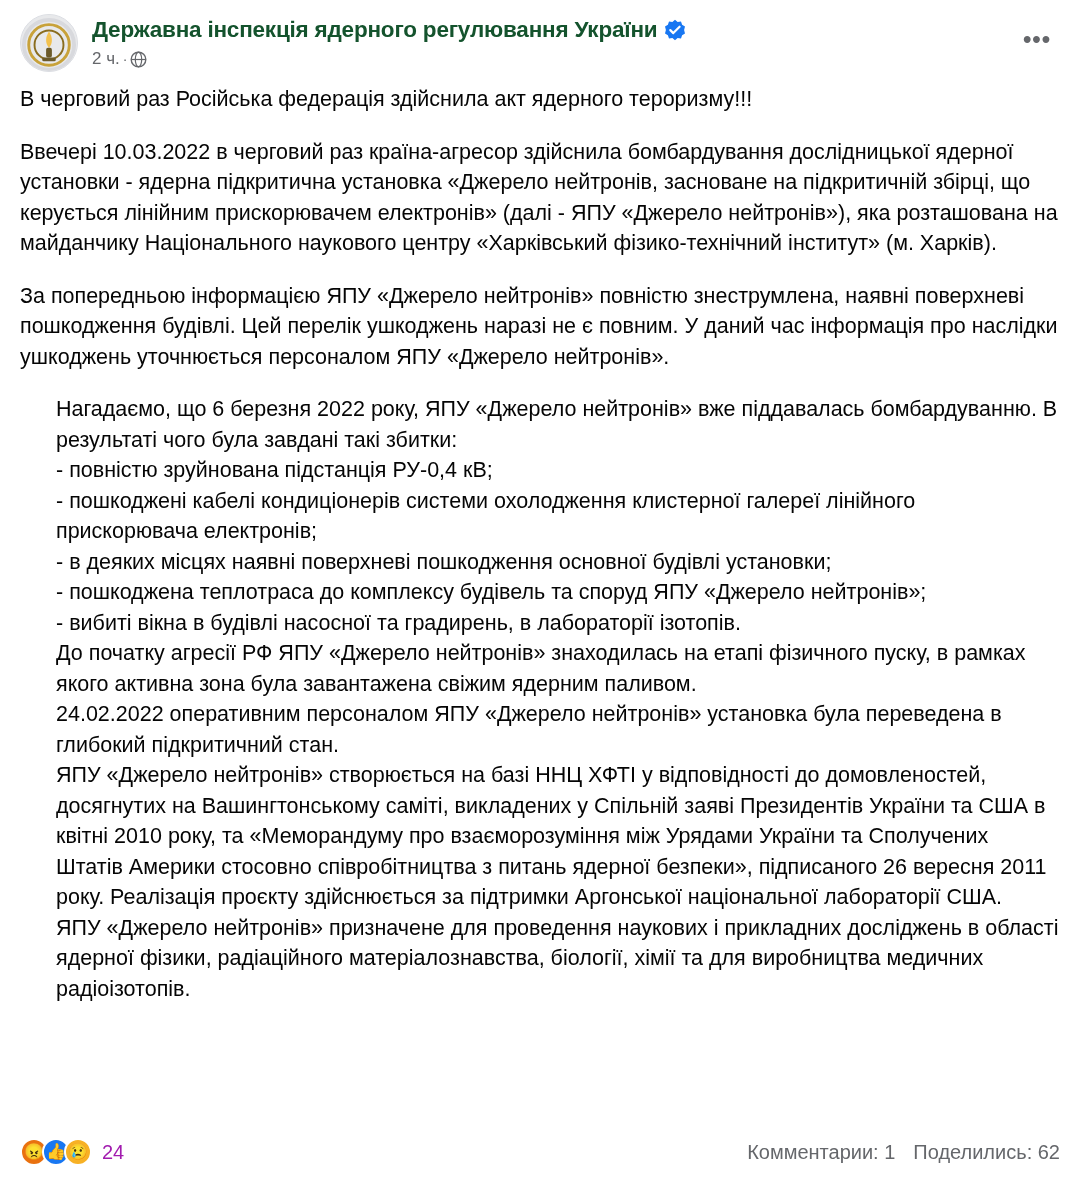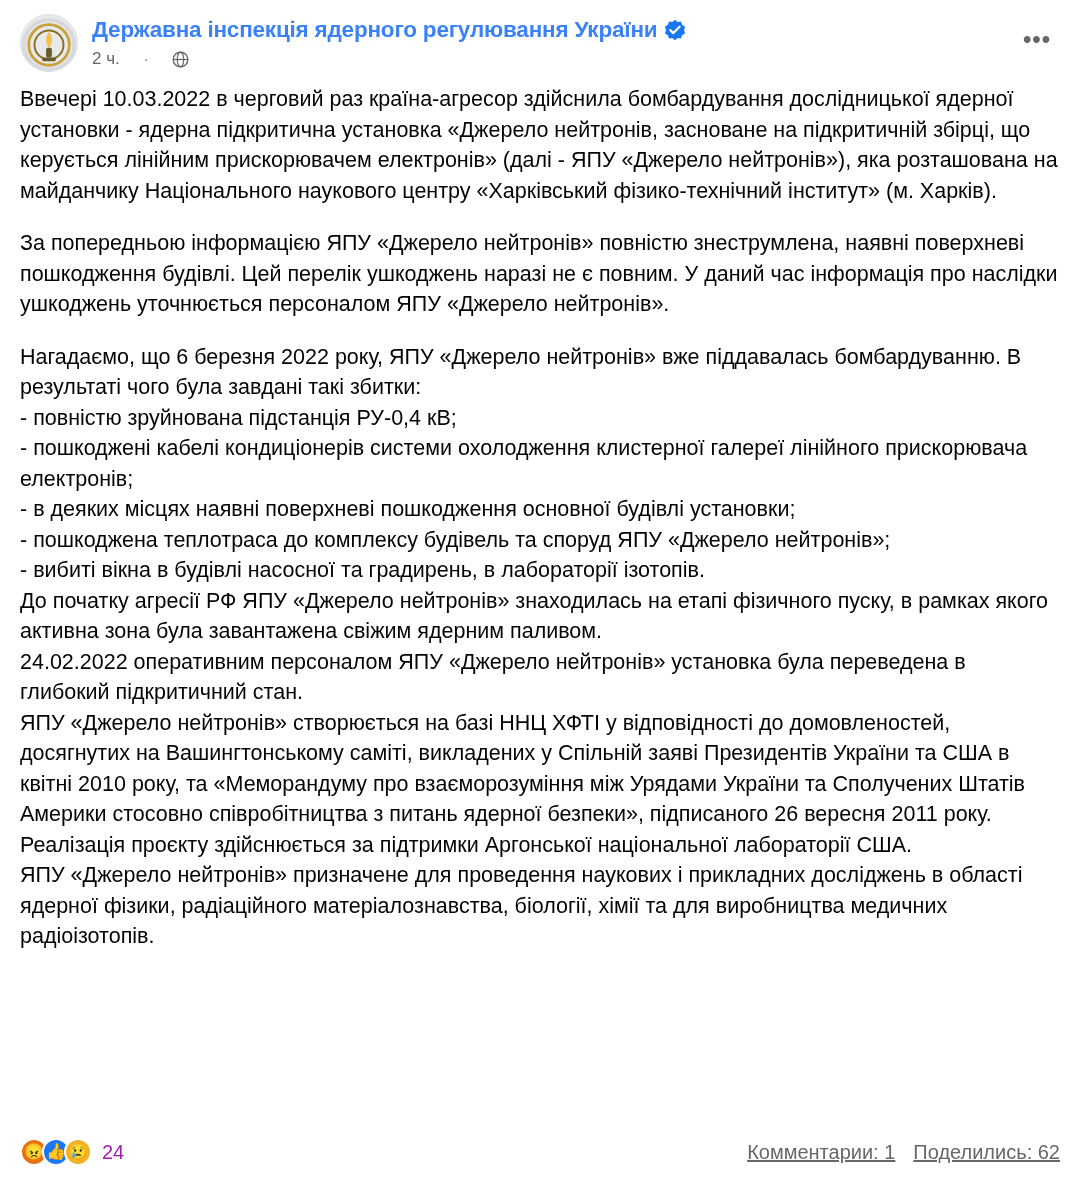--- a/index.html
+++ b/index.html
@@ -52,34 +52,34 @@
   .page-name-row {
     display: flex;
     align-items: center;
     gap: 7px;
     flex-wrap: nowrap;
   }
   .page-name {
     font-size: 22.5px;
     font-weight: 700;
     line-height: 28px;
-    color: #3b82f6;
+    color: #14532d;
     letter-spacing: -0.2px;
     white-space: nowrap;
   }
   .verified {
     width: 22px;
     height: 22px;
     flex: 0 0 22px;
     display: inline-block;
   }
   .meta-row {
     display: flex;
     align-items: center;
-    gap: 24px;
+    gap: 3px;
     margin-top: 4px;
     color: #65676b;
     font-size: 17px;
     line-height: 22px;
   }
   .meta-dot {
     font-size: 14px;
     line-height: 14px;
     color: #65676b;
   }
@@ -113,21 +113,21 @@
     font-size: 21.5px;
     line-height: 30.5px;
     color: #050505;
     flex: 1 1 auto;
   }
   .para {
     margin: 0 0 22px 0;
     white-space: pre-wrap;
     word-wrap: break-word;
   }
-  .para.tight { margin-bottom: 0; }
+  .para.tight { margin-bottom: 0; margin-left: 36px; }
 
   
   .post-footer {
     display: flex;
     align-items: center;
     justify-content: space-between;
     padding: 10px 20px 16px 20px;
     margin-top: auto;
   }
   .reactions {
@@ -159,21 +159,20 @@
     font-size: 20px;
     color: #a21caf;
     line-height: 28px;
   }
   .counters {
     display: flex;
     align-items: center;
     gap: 18px;
     color: #65676b;
     font-size: 20px;
-    text-decoration: underline;
   }
   .counter { white-space: nowrap; cursor: pointer; }
 </style>
 </head>
 <body>
 
 <div class="post">
 
   <div class="post-header">
 
@@ -211,20 +210,21 @@
         </span>
       </div>
     </div>
 
     <div class="more-btn">
       <span class="more-dots">•••</span>
     </div>
   </div>
 
   <div class="post-body">
+    <p class="para">В черговий раз Російська федерація здійснила акт ядерного тероризму!!!</p>
     <p class="para">Ввечері 10.03.2022 в черговий раз країна-агресор здійснила бомбардування дослідницької ядерної установки - ядерна підкритична установка «Джерело нейтронів, засноване на підкритичній збірці, що керується лінійним прискорювачем електронів» (далі - ЯПУ «Джерело нейтронів»), яка розташована на майданчику Національного наукового центру «Харківський фізико-технічний інститут» (м. Харків).</p>
     <p class="para">За попередньою інформацією ЯПУ «Джерело нейтронів» повністю знеструмлена, наявні поверхневі пошкодження будівлі. Цей перелік ушкоджень наразі не є повним. У даний час інформація про наслідки ушкоджень уточнюється персоналом ЯПУ «Джерело нейтронів».</p>
     <p class="para tight">Нагадаємо, що 6 березня 2022 року, ЯПУ «Джерело нейтронів» вже піддавалась бомбардуванню. В результаті чого була завдані такі збитки:
 - повністю зруйнована підстанція РУ-0,4 кВ;
 - пошкоджені кабелі кондиціонерів системи охолодження клистерної галереї лінійного прискорювача електронів;
 - в деяких місцях наявні поверхневі пошкодження основної будівлі установки;
 - пошкоджена теплотраса до комплексу будівель та споруд ЯПУ «Джерело нейтронів»;
 - вибиті вікна в будівлі насосної та градирень, в лабораторії ізотопів.
 До початку агресії РФ ЯПУ «Джерело нейтронів» знаходилась на етапі фізичного пуску, в рамках якого активна зона була завантажена свіжим ядерним паливом.
 24.02.2022 оперативним персоналом ЯПУ «Джерело нейтронів» установка була переведена в глибокий підкритичний стан.

